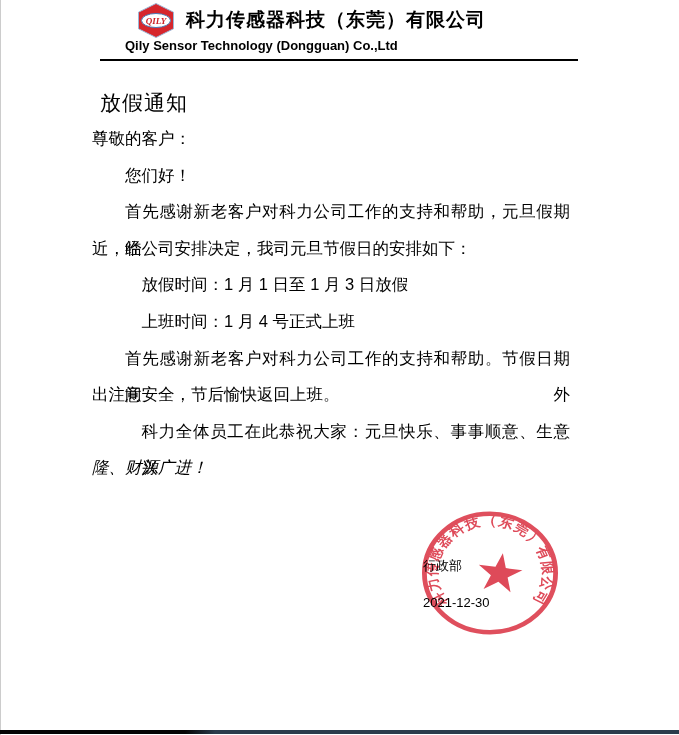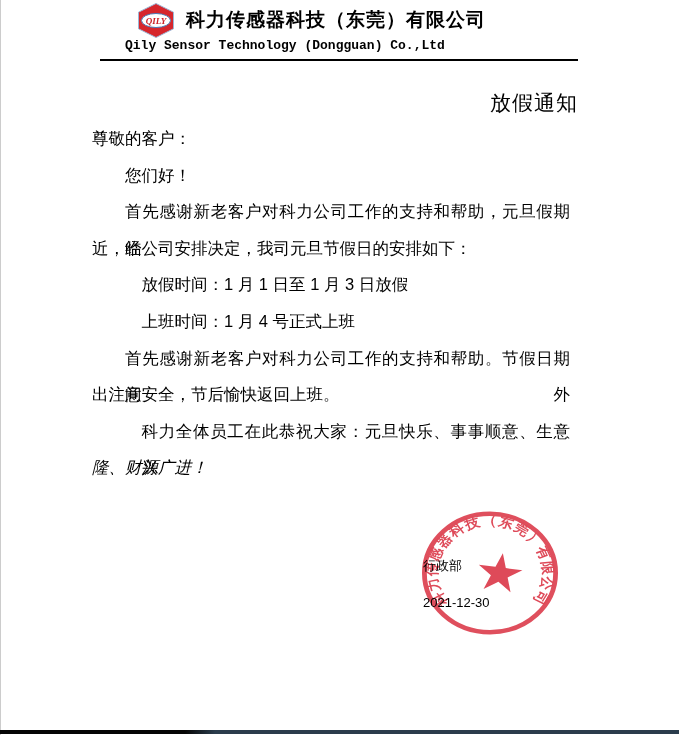--- a/index.html
+++ b/index.html
@@ -10,27 +10,27 @@
   }
   .abs{position:absolute;}
   
   .left-edge{left:0;top:0;width:1px;height:735px;background:#cccccc;}
   
   .bottom-bar{left:0;top:730px;width:679px;height:4px;
     background:linear-gradient(to right,#050505 0,#050505 185px,#2b3c4c 215px,#2b3c4c 100%);}
   
   .logo{left:136px;top:3px;width:40px;height:35px;}
   .company-cn{left:186px;top:7px;width:340px;font-size:19px;font-weight:bold;letter-spacing:1px;white-space:nowrap;}
-  .header-line2{left:125px;top:38px;width:446px;display:flex;justify-content:space-between;align-items:baseline;font-family:Liberation Mono, monospace;}
+  .header-line2{left:125px;top:38px;width:446px;display:flex;justify-content:space-between;align-items:baseline;}
   .company-en{font-size:13px;font-weight:bold;white-space:nowrap;}
   .doc-number{font-size:12.5px;font-weight:bold;white-space:nowrap;}
   .header-rule{left:100px;top:59px;width:478px;height:2px;background:#000;}
   
   .doc-title{left:100px;top:84px;width:478px;height:38px;line-height:38px;
-    text-align:right;font-size:21px;font-weight:500;letter-spacing:1px;}
+    text-align:left;font-size:21px;font-weight:500;letter-spacing:1px;}
   
   .body-lines{left:92px;top:120px;width:478px;font-size:16.5px;}
   .line{height:36.6px;line-height:36.6px;white-space:pre;}
   .line.justify{white-space:normal;text-align:justify;text-align-last:justify;}
   
   .signature{left:423px;top:547px;font-size:13px;line-height:37px;z-index:3;}
   
   .seal{left:408px;top:499px;z-index:2;opacity:0.92;}
 </style>
 </head>

